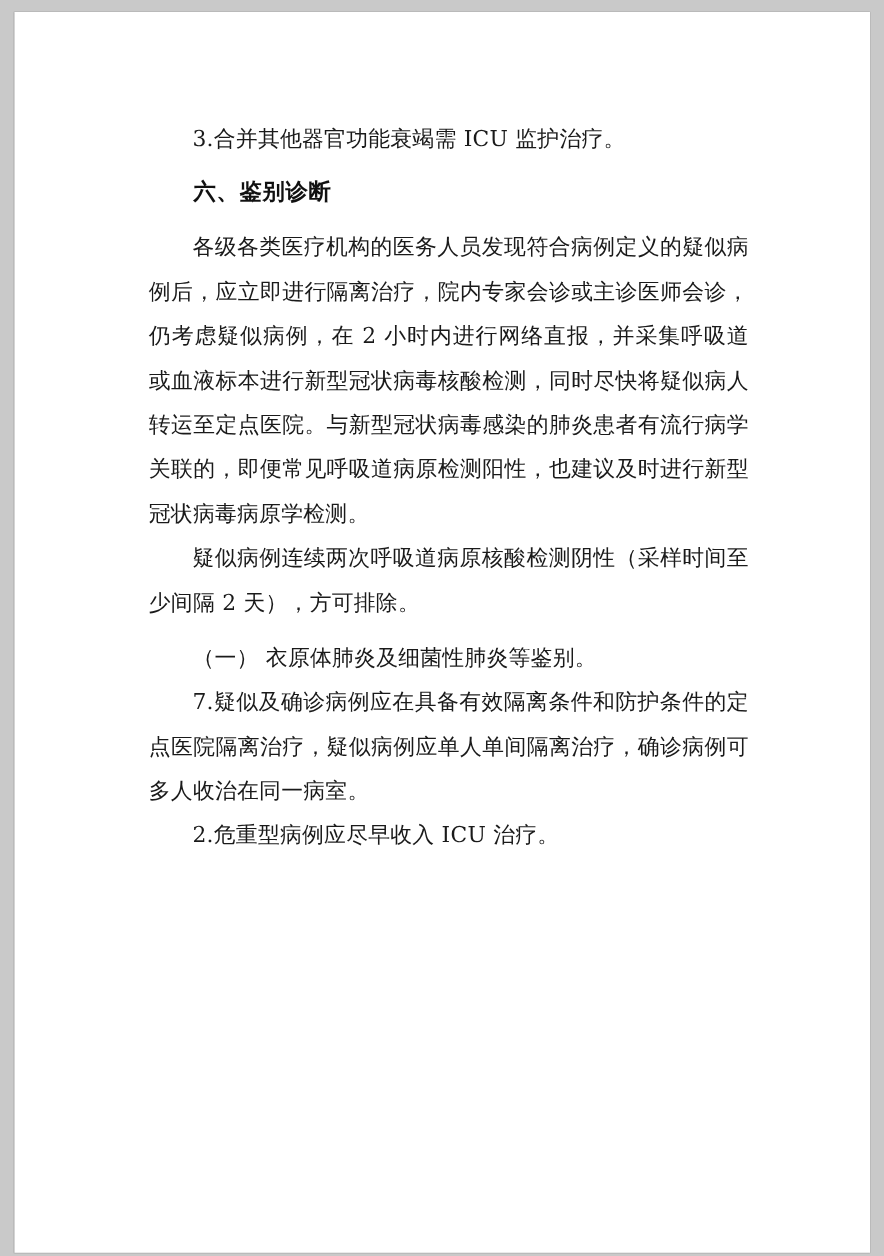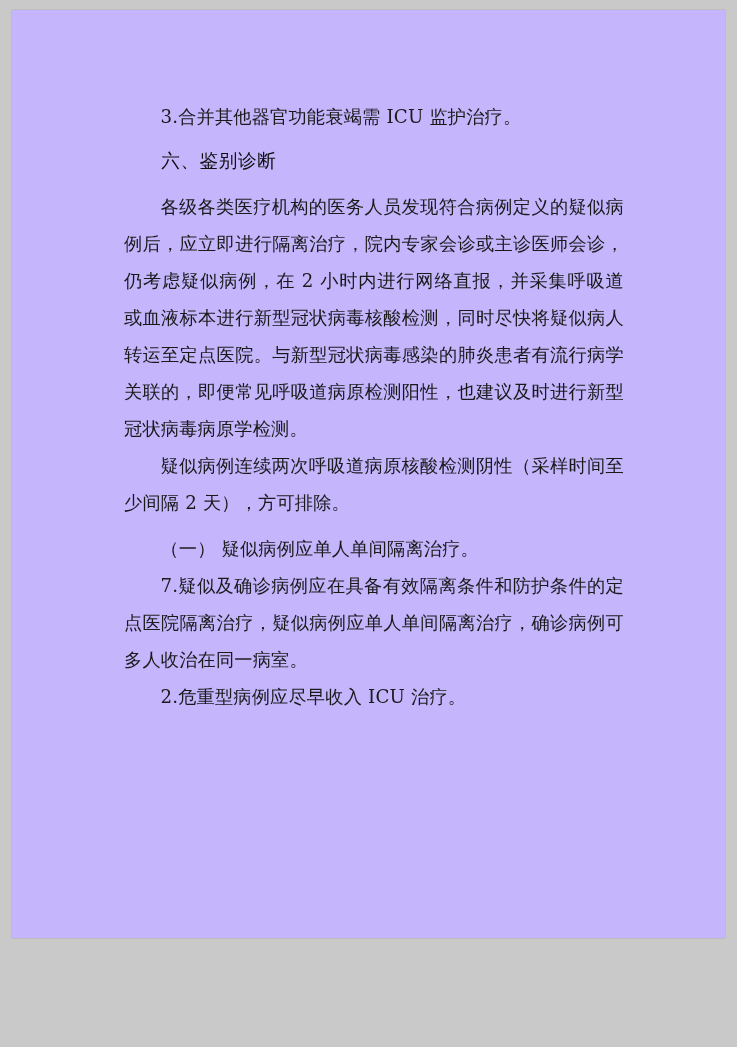--- a/index.html
+++ b/index.html
@@ -11,22 +11,22 @@
     height: 1047px;
     background: #c9c9c9;
     font-family: "DejaVu Serif", "Liberation Serif", serif;
     overflow: hidden;
   }
   .page {
     position: absolute;
     left: 12px;
     top: 10px;
     width: 713px;
-    height: 928px;
-    background: #c4b5fd;
+    height: 1034px;
+    background: #ffffff;
     box-shadow: 0 0 1px rgba(0,0,0,0.35);
   }
   .content {
     position: absolute;
     left: 112px;
     top: 88px;
     width: 500px;
   }
   .para {
     font-size: 18.2px;
@@ -36,21 +36,21 @@
     text-justify: inter-ideograph;
     margin: 0 0 0 0;
     letter-spacing: 0.2px;
   }
   .indent {
     text-indent: 2em;
   }
   .heading {
     font-size: 18.6px;
     line-height: 37px;
-    font-weight: normal;
+    font-weight: bold;
     color: #111;
     text-indent: 2em;
     margin: 0;
     letter-spacing: 0.6px;
   }
   .gap-small { height: 7px; }
   .gap-med { height: 9px; }
 </style>
 </head>
 <body>
@@ -68,20 +68,20 @@
     <div class="gap-med"></div>
 
 
     <p class="para indent">各级各类医疗机构的医务人员发现符合病例定义的疑似病例后，应立即进行隔离治疗，院内专家会诊或主诊医师会诊，仍考虑疑似病例，在 2 小时内进行网络直报，并采集呼吸道或血液标本进行新型冠状病毒核酸检测，同时尽快将疑似病人转运至定点医院。与新型冠状病毒感染的肺炎患者有流行病学关联的，即便常见呼吸道病原检测阳性，也建议及时进行新型冠状病毒病原学检测。</p>
 
     <p class="para indent">疑似病例连续两次呼吸道病原核酸检测阴性（采样时间至少间隔 2 天），方可排除。</p>
 
     <div class="gap-med"></div>
 
 
-    <p class="para indent">（一） 疑似病例应单人单间隔离治疗。</p>
+    <p class="para indent">（一） 衣原体肺炎及细菌性肺炎等鉴别。</p>
 
     <p class="para indent">7.疑似及确诊病例应在具备有效隔离条件和防护条件的定点医院隔离治疗，疑似病例应单人单间隔离治疗，确诊病例可多人收治在同一病室。</p>
 
     <p class="para indent">2.危重型病例应尽早收入 ICU 治疗。</p>
 
   </div>
 </div>
 
 </body></html>

